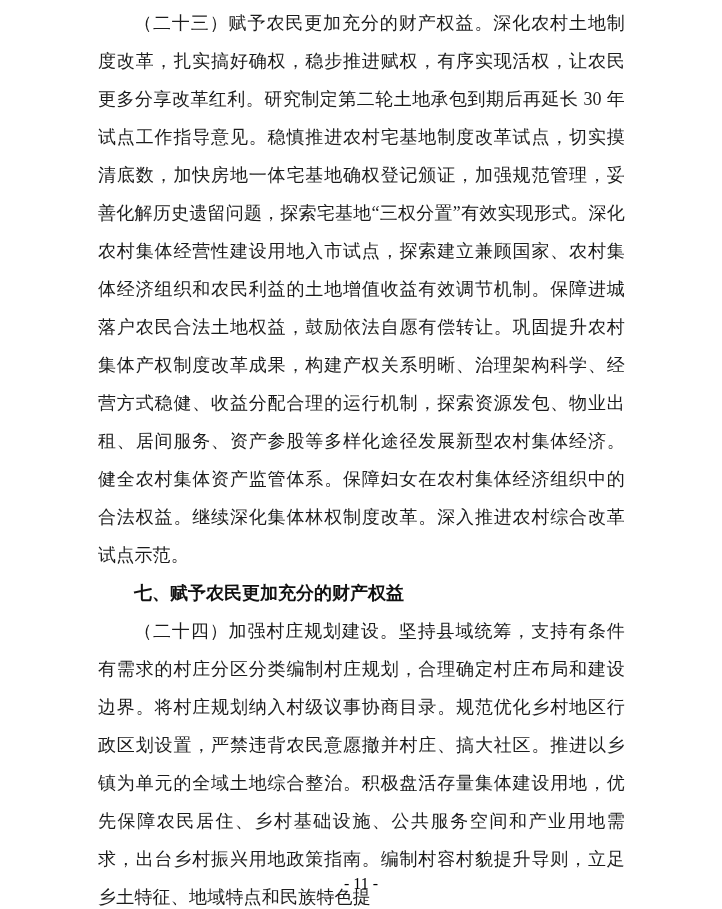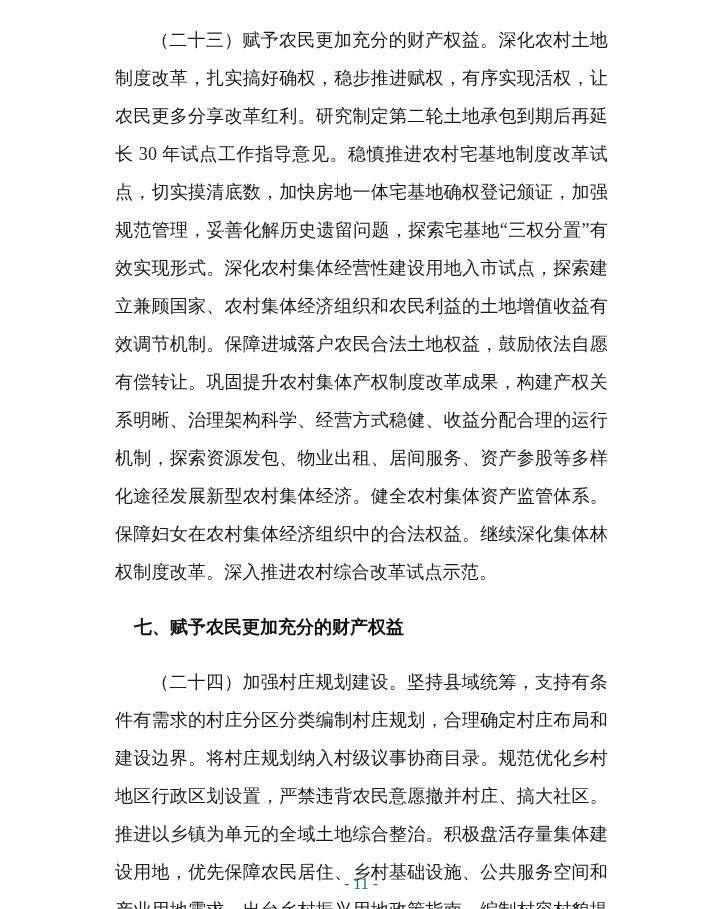--- a/index.html
+++ b/index.html
@@ -16,21 +16,21 @@
     font-family: "Liberation Serif", "DejaVu Serif", serif;
   }
   .content {
     position: absolute;
     left: 98px;
     top: 4px;
     width: 527px;
     color: #1c1c1c;
   }
   .para {
-    margin: 17px;
+    margin: 0;
     font-size: 18px;
     line-height: 38px;
     text-align: justify;
     text-justify: inter-ideograph;
     text-indent: 2em;
     word-break: break-all;
     letter-spacing: 0.2px;
   }
   .heading {
     margin: 0;
@@ -41,21 +41,21 @@
     color: #111111;
   }
   .page-number {
     position: absolute;
     left: 0;
     top: 872px;
     width: 100%;
     text-align: center;
     font-size: 16px;
     line-height: 24px;
-    color: #0f766e;
+    color: #000000;
   }
 </style>
 </head>
 <body>
 
 <div class="page">
   <div class="content">
     <p class="para">（二十三）赋予农民更加充分的财产权益。深化农村土地制度改革，扎实搞好确权，稳步推进赋权，有序实现活权，让农民更多分享改革红利。研究制定第二轮土地承包到期后再延长 30 年试点工作指导意见。稳慎推进农村宅基地制度改革试点，切实摸清底数，加快房地一体宅基地确权登记颁证，加强规范管理，妥善化解历史遗留问题，探索宅基地“三权分置”有效实现形式。深化农村集体经营性建设用地入市试点，探索建立兼顾国家、农村集体经济组织和农民利益的土地增值收益有效调节机制。保障进城落户农民合法土地权益，鼓励依法自愿有偿转让。巩固提升农村集体产权制度改革成果，构建产权关系明晰、治理架构科学、经营方式稳健、收益分配合理的运行机制，探索资源发包、物业出租、居间服务、资产参股等多样化途径发展新型农村集体经济。健全农村集体资产监管体系。保障妇女在农村集体经济组织中的合法权益。继续深化集体林权制度改革。深入推进农村综合改革试点示范。</p>
     <h2 class="heading">七、赋予农民更加充分的财产权益</h2>
     <p class="para">（二十四）加强村庄规划建设。坚持县域统筹，支持有条件有需求的村庄分区分类编制村庄规划，合理确定村庄布局和建设边界。将村庄规划纳入村级议事协商目录。规范优化乡村地区行政区划设置，严禁违背农民意愿撤并村庄、搞大社区。推进以乡镇为单元的全域土地综合整治。积极盘活存量集体建设用地，优先保障农民居住、乡村基础设施、公共服务空间和产业用地需求，出台乡村振兴用地政策指南。编制村容村貌提升导则，立足乡土特征、地域特点和民族特色提</p>

